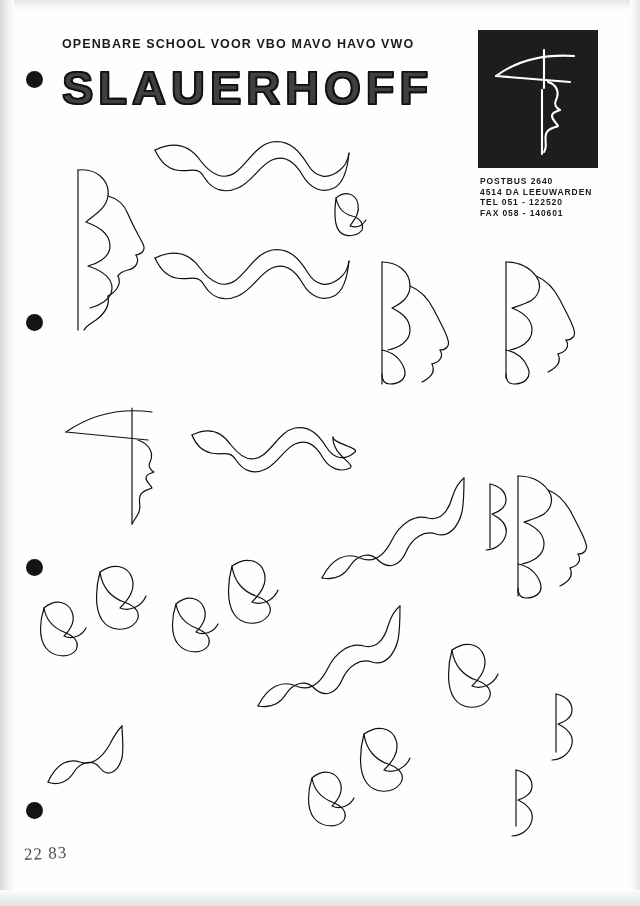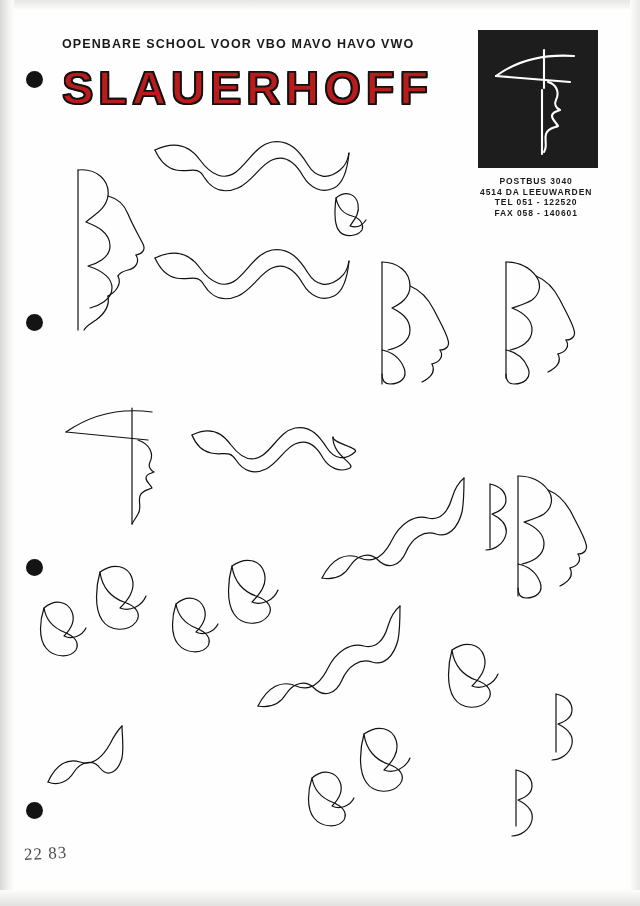--- a/index.html
+++ b/index.html
@@ -9,21 +9,20 @@
   }
   body {
     font-family: "Liberation Sans", sans-serif;
   }
   #page {
     position: relative;
     width: 640px;
     height: 906px;
     background: #fefefe;
     overflow: hidden;
-    text-align: center;
   }
   
   #page-edge-left {
     position: absolute;
     left: 0; top: 0;
     width: 14px; height: 906px;
     background: linear-gradient(to right, #d8d8d6 0%, #f2f2f0 60%, #fdfdfc 100%);
   }
   #page-edge-top {
     position: absolute;
@@ -70,21 +69,21 @@
     white-space: nowrap;
   }
   #wordmark {
     position: absolute;
     left: 62px;
     top: 60px;
     font-family: "Liberation Sans", sans-serif;
     font-size: 47px;
     font-weight: bold;
     letter-spacing: 5px;
-    color: #b91c1c;
+    color: #404040;
     -webkit-text-stroke: 1.6px #111;
     text-shadow:
       -1px -1px 0 #111,
       1px -1px 0 #111,
       -1px 1px 0 #111,
       1px 1px 0 #111;
     white-space: nowrap;
   }
   #logo-box {
     position: absolute;
@@ -161,21 +160,21 @@
           <path d="M66 20 L66 58"></path>
 
           <path d="M70 52 C78 54 82 62 78 70 C76 74 78 78 82 80 C78 82 74 82 74 86
                    C74 90 78 92 80 96 C76 98 70 98 68 104 C66 110 70 116 66 122"></path>
           <path d="M64 60 L64 124"></path>
         </g>
       </svg>
     </div>
 
     <div id="address-block">
-      <div>POSTBUS 3040</div>
+      <div>POSTBUS 2640</div>
       <div>4514 DA  LEEUWARDEN</div>
       <div>TEL 051 - 122520</div>
       <div>FAX 058 - 140601</div>
     </div>
   </div>
 
   <svg id="drawing-layer" viewBox="0 0 640 906">
     <g fill="none" stroke="#111111" stroke-width="1.2" stroke-linecap="round" stroke-linejoin="round">
 
       <g>

